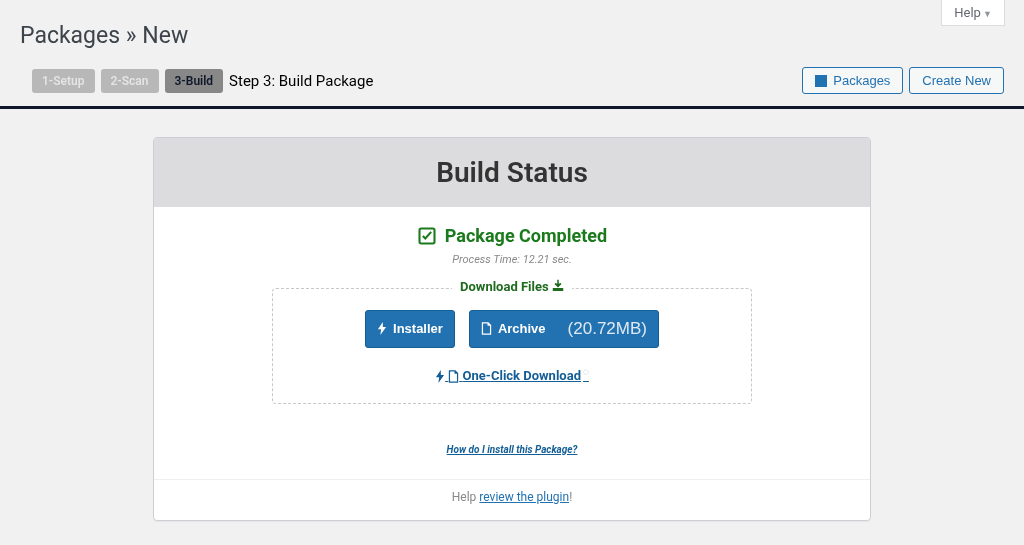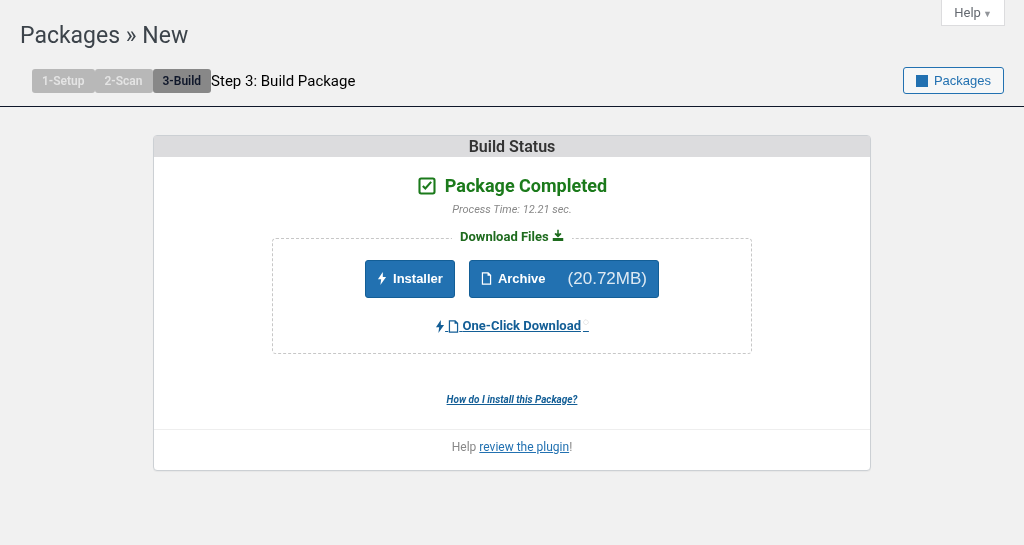--- a/index.html
+++ b/index.html
@@ -27,22 +27,22 @@
     .page-title {
       padding: 22px 12px 10px 20px;
       font-size: 23px;
       font-weight: 400;
       color: #3c434a;
     }
     .toolbar-row {
       padding: 8px 20px 0 32px;
       display: flex;
       align-items: center;
-      gap: 0;
-      border-bottom: 1px solid #0f172a;
+      gap: 6px;
+      border-bottom: 3px solid #0f172a;
       padding-bottom: 12px;
     }
     .step-pill {
       background: #b8b8b8;
       color: #e4e4e4;
       font-size: 12px;
       font-weight: 600;
       padding: 5px 10px;
       border-radius: 3px;
     }
@@ -73,22 +73,22 @@
       width: 718px;
       margin: 28px auto 0;
       background: #fff;
       border: 1px solid #ccd0d4;
       border-radius: 4px;
       box-shadow: 0 1px 1px rgba(0,0,0,.04);
     }
     .card-header {
       background: #dcdcde;
       text-align: center;
-      padding: 1px;
-      font-size: 16px;
+      padding: 18px;
+      font-size: 28px;
       font-weight: 600;
       color: #333;
     }
     .status-block { text-align: center; padding: 18px 0 4px; }
     .status-line {
       display: inline-flex; align-items: center; gap: 8px;
       font-size: 18px; font-weight: 700; color: #1b7a1b;
     }
     .process-time { font-size: 11px; font-style: italic; color: #888; margin-top: 4px; }
 
@@ -163,20 +163,23 @@
 
 <div class="toolbar-row">
   <span class="step-pill">1-Setup</span>
   <span class="step-pill">2-Scan</span>
   <span class="step-pill active">3-Build</span>
   <span class="step-caption">Step 3: Build Package</span>
   <span class="spacer"></span>
   <button class="wp-btn">
     <span class="archive-glyph"></span>
     <span>Packages</span>
+  </button>
+  <button class="wp-btn">
+    <span>Create New</span>
   </button>
 </div>
 
 <div class="card">
   <div class="card-header">Build Status</div>
 
   <div class="status-block">
     <div class="status-line">
       <svg class="ic-chk" viewBox="0 0 24 24">
         <rect x="3" y="3" width="18" height="18" rx="2"></rect>

